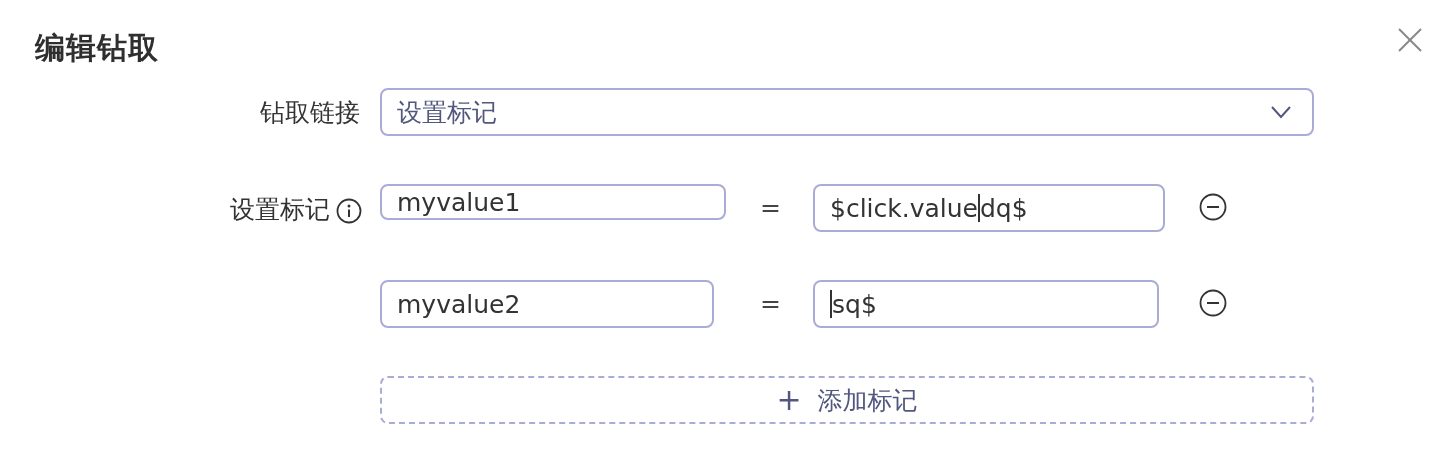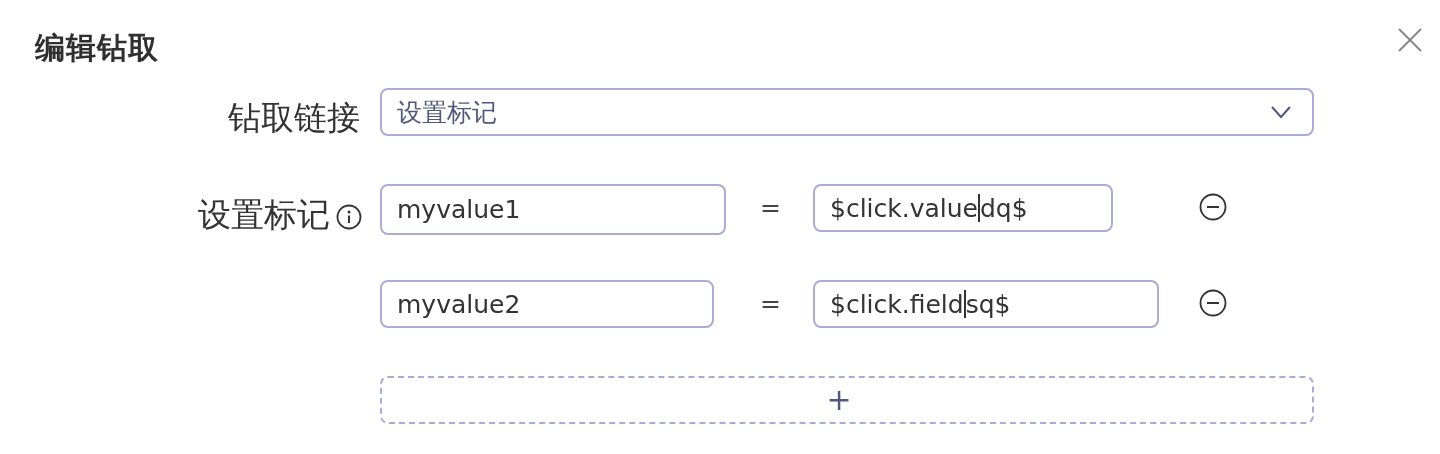--- a/index.html
+++ b/index.html
@@ -1,20 +1,20 @@
 <!DOCTYPE html>
 <html><head>
 <meta charset="utf-8">
 <style>
   html, body { margin:0; padding:0; background:#ffffff; }
   body { width:1440px; height:454px; position:relative; overflow:hidden;
          font-family:"DejaVu Sans","Liberation Sans",sans-serif; color:#333333; }
   .title { position:absolute; left:35px; top:28px; font-size:30px; font-weight:bold; color:#2f2f2f; letter-spacing:1px;text-align:center; }
   .close { position:absolute; left:1396px; top:26px; width:28px; height:28px; cursor:pointer; }
-  .label { position:absolute; font-size:33px; color:#333333; text-align:right; }
+  .label { position:absolute; font-size:25px; color:#333333; text-align:right; }
   .field { position:absolute; box-sizing:border-box; border:2px solid #a9acd4; border-radius:8px; background:#fff;
            font-size:25px; color:#333333; padding-left:15px; display:flex; align-items:center; }
   .select { color:#52577e; }
   .chev { position:absolute; right:20px; top:50%; transform:translateY(-50%); width:22px; height:14px; }
   .eq { position:absolute; font-size:25px; color:#444; }
   .minus { position:absolute; width:28px; height:28px; cursor:pointer; }
   .info { display:inline-block; width:26px; height:26px; vertical-align:middle; margin-left:6px; }
   .add { position:absolute; left:380px; top:376px; width:934px; height:48px; box-sizing:border-box;
          border:2px dashed #a9acd4; border-radius:8px; display:flex; align-items:center; justify-content:center;
          color:#52577e; font-size:25px; cursor:pointer; }
@@ -40,44 +40,44 @@
   </div>
 
   <div class="label" style="left:180px; top:193px; width:182px;">
     <span>设置标记</span><svg class="info" viewBox="0 0 26 26">
       <circle cx="13" cy="13" r="11.5" fill="none" stroke="#333" stroke-width="1.8"></circle>
       <circle cx="13" cy="8" r="1.5" fill="#333"></circle>
       <line x1="13" y1="11.5" x2="13" y2="19" stroke="#333" stroke-width="2"></line>
     </svg>
   </div>
 
-  <div class="field" style="left:380px; top:184px; width:346px; height:51px;">
+  <div class="field" style="left:380px; top:184px; width:346px; height:36px;">
     <span>myvalue1</span>
   </div>
   <div class="eq" style="left:760px; top:193px;">=</div>
-  <div class="field" style="left:813px; top:184px; width:300px; height:48px;">
+  <div class="field" style="left:813px; top:184px; width:352px; height:48px;">
     <span>$click.value</span>
       <span class="caret"></span>
       <span>dq$</span>
   </div>
   <svg class="minus" style="left:1199px; top:193px;" viewBox="0 0 28 28">
     <circle cx="14" cy="14" r="12.5" fill="none" stroke="#333" stroke-width="1.8"></circle>
     <line x1="8" y1="14" x2="20" y2="14" stroke="#333" stroke-width="2"></line>
   </svg>
 
   <div class="field" style="left:380px; top:280px; width:334px; height:48px;">
     <span>myvalue2</span>
   </div>
   <div class="eq" style="left:760px; top:289px;">=</div>
   <div class="field" style="left:813px; top:280px; width:346px; height:48px;">
-    <span>$click.field</span>
       <span class="caret"></span>
       <span>sq$</span>
   </div>
   <svg class="minus" style="left:1199px; top:289px;" viewBox="0 0 28 28">
     <circle cx="14" cy="14" r="12.5" fill="none" stroke="#333" stroke-width="1.8"></circle>
     <line x1="8" y1="14" x2="20" y2="14" stroke="#333" stroke-width="2"></line>
   </svg>
 
   <div class="add">
     <span class="plus">+</span>
+    <span>添加标记</span>
   </div>
 </div>
 
 </body></html>

